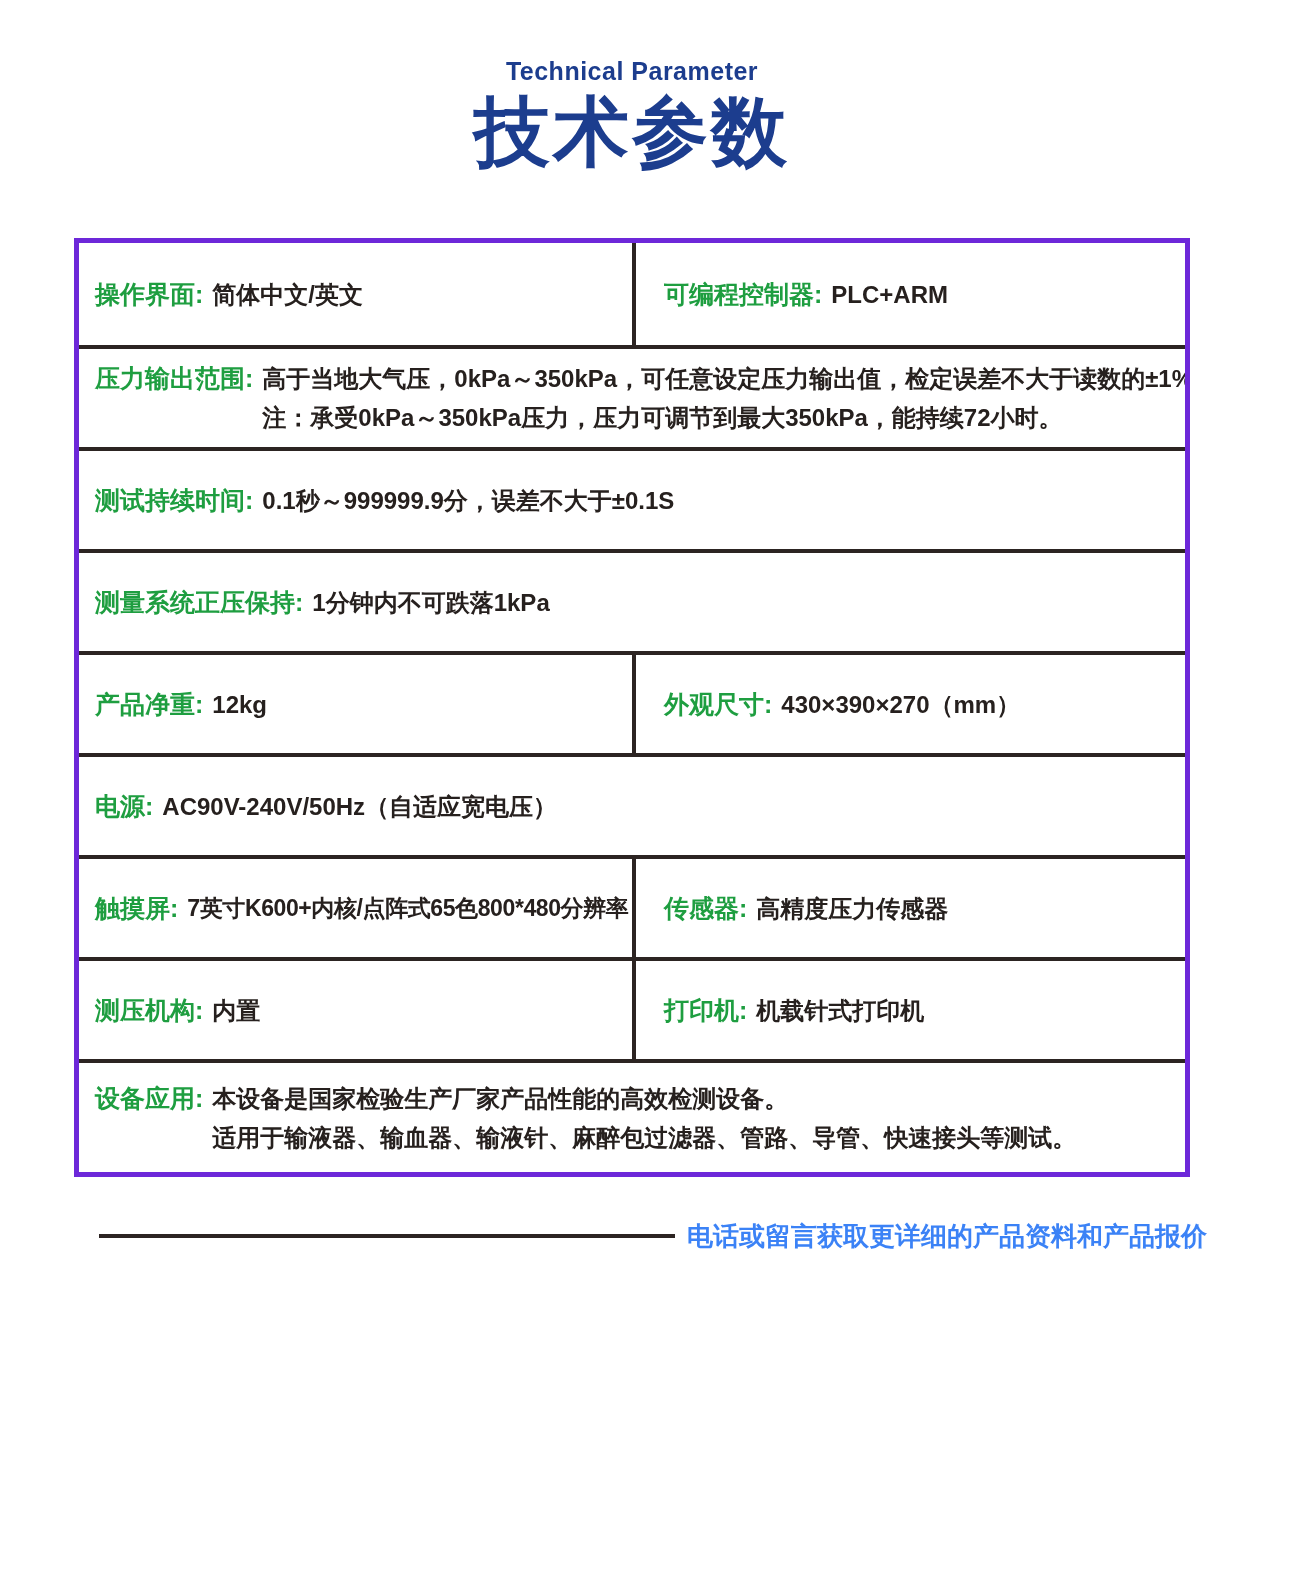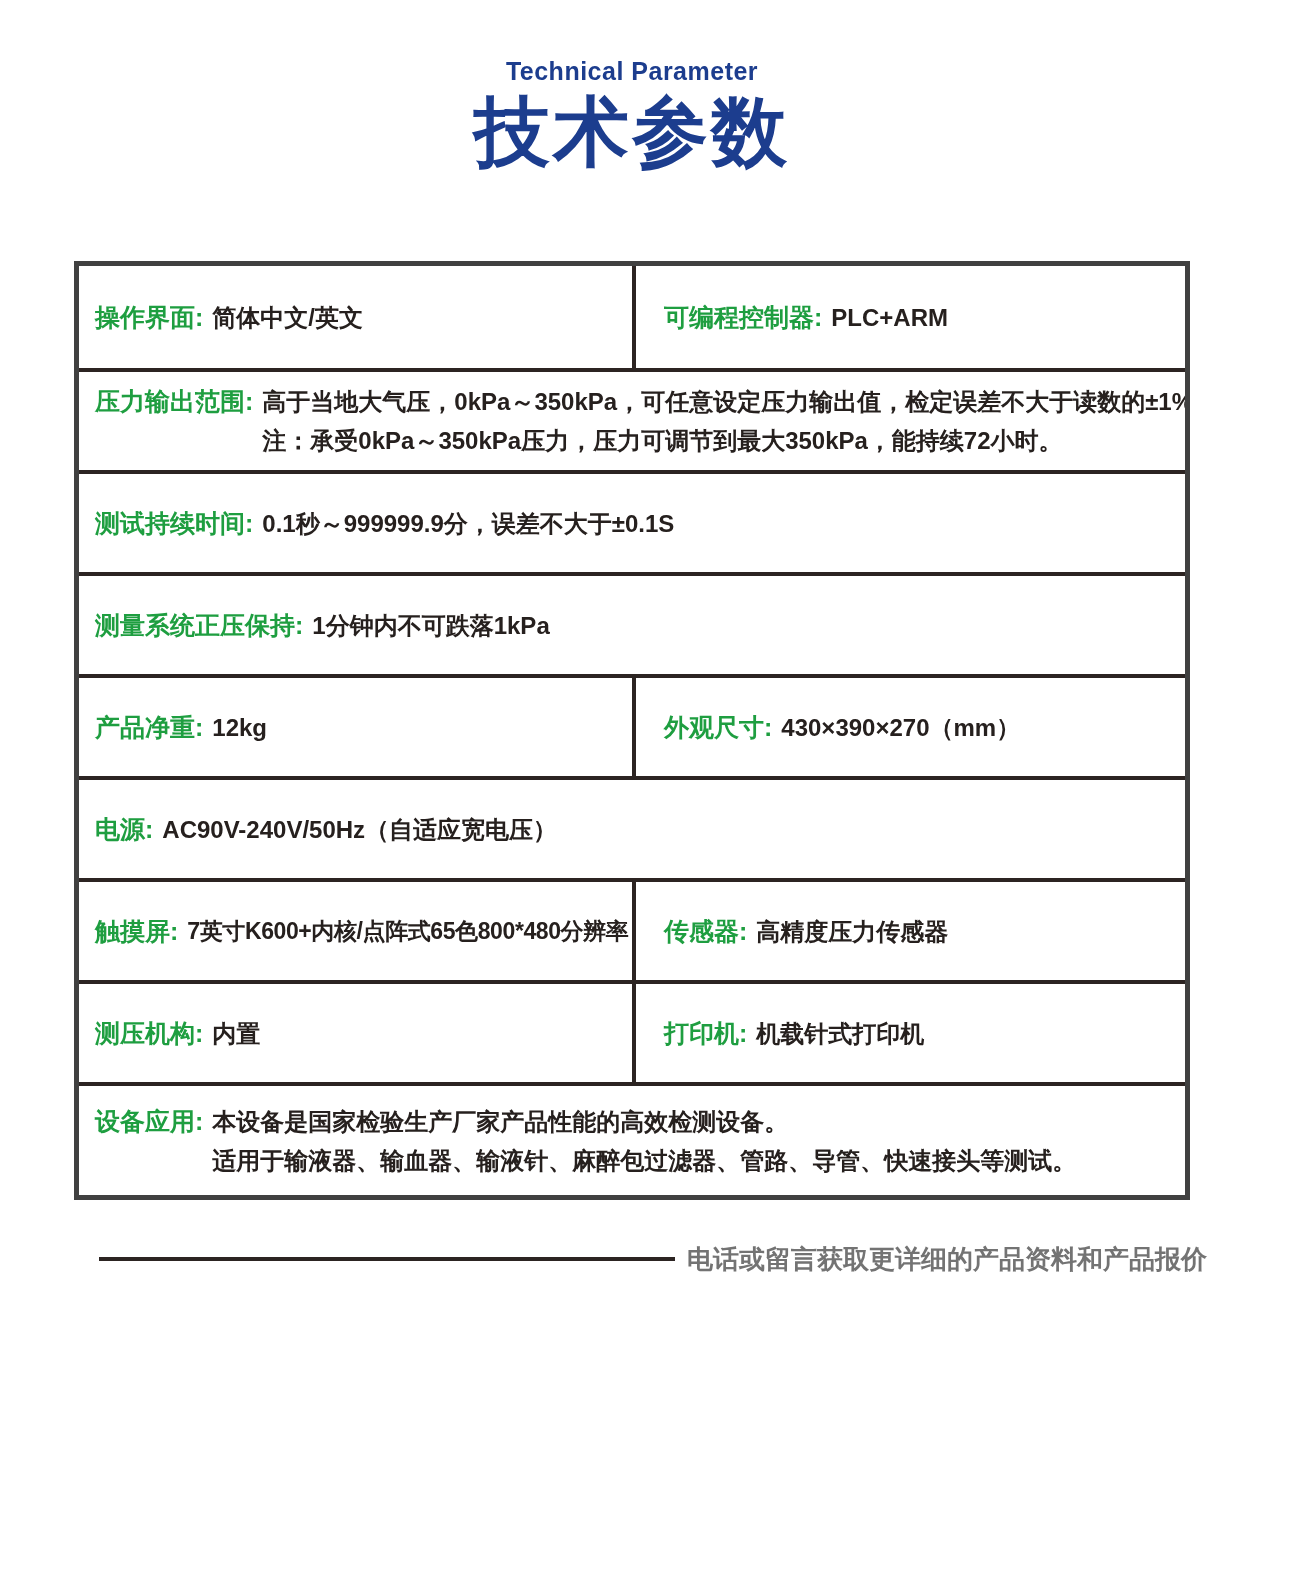--- a/index.html
+++ b/index.html
@@ -26,22 +26,22 @@
     font-size: 76px;
     line-height: 88px;
     font-weight: 800;
     color: #1c3d8e;
     letter-spacing: 3px;
   }
 
   
   .spec-table {
     width: 1116px;
-    margin: 85px auto 0 auto;
-    border: 5px solid #404040;
+    margin: 62px auto 0 auto;
+    border: 5px solid #6d28d9;
   }
   .row { display: flex; height: 102px; }
   .row + .row { border-top: 4px solid #2c2422; }
   .row.tall { height: 113px; }
   .cell {
     flex: 1 1 50%;
     display: flex;
     align-items: center;
     padding: 0 12px 0 16px;
     overflow: hidden;
@@ -76,21 +76,21 @@
     height: 42px;
   }
   .footer-line {
     flex: none;
     width: 576px;
     height: 4px;
     background: #2c2422;
     margin-right: 12px;
   }
   .footer-text {
-    color: #737373;
+    color: #3b82f6;
     font-size: 26px;
     font-weight: 600;
     white-space: nowrap;
   }
 </style>
 </head>
 <body>
 
 <div class="page">
 

